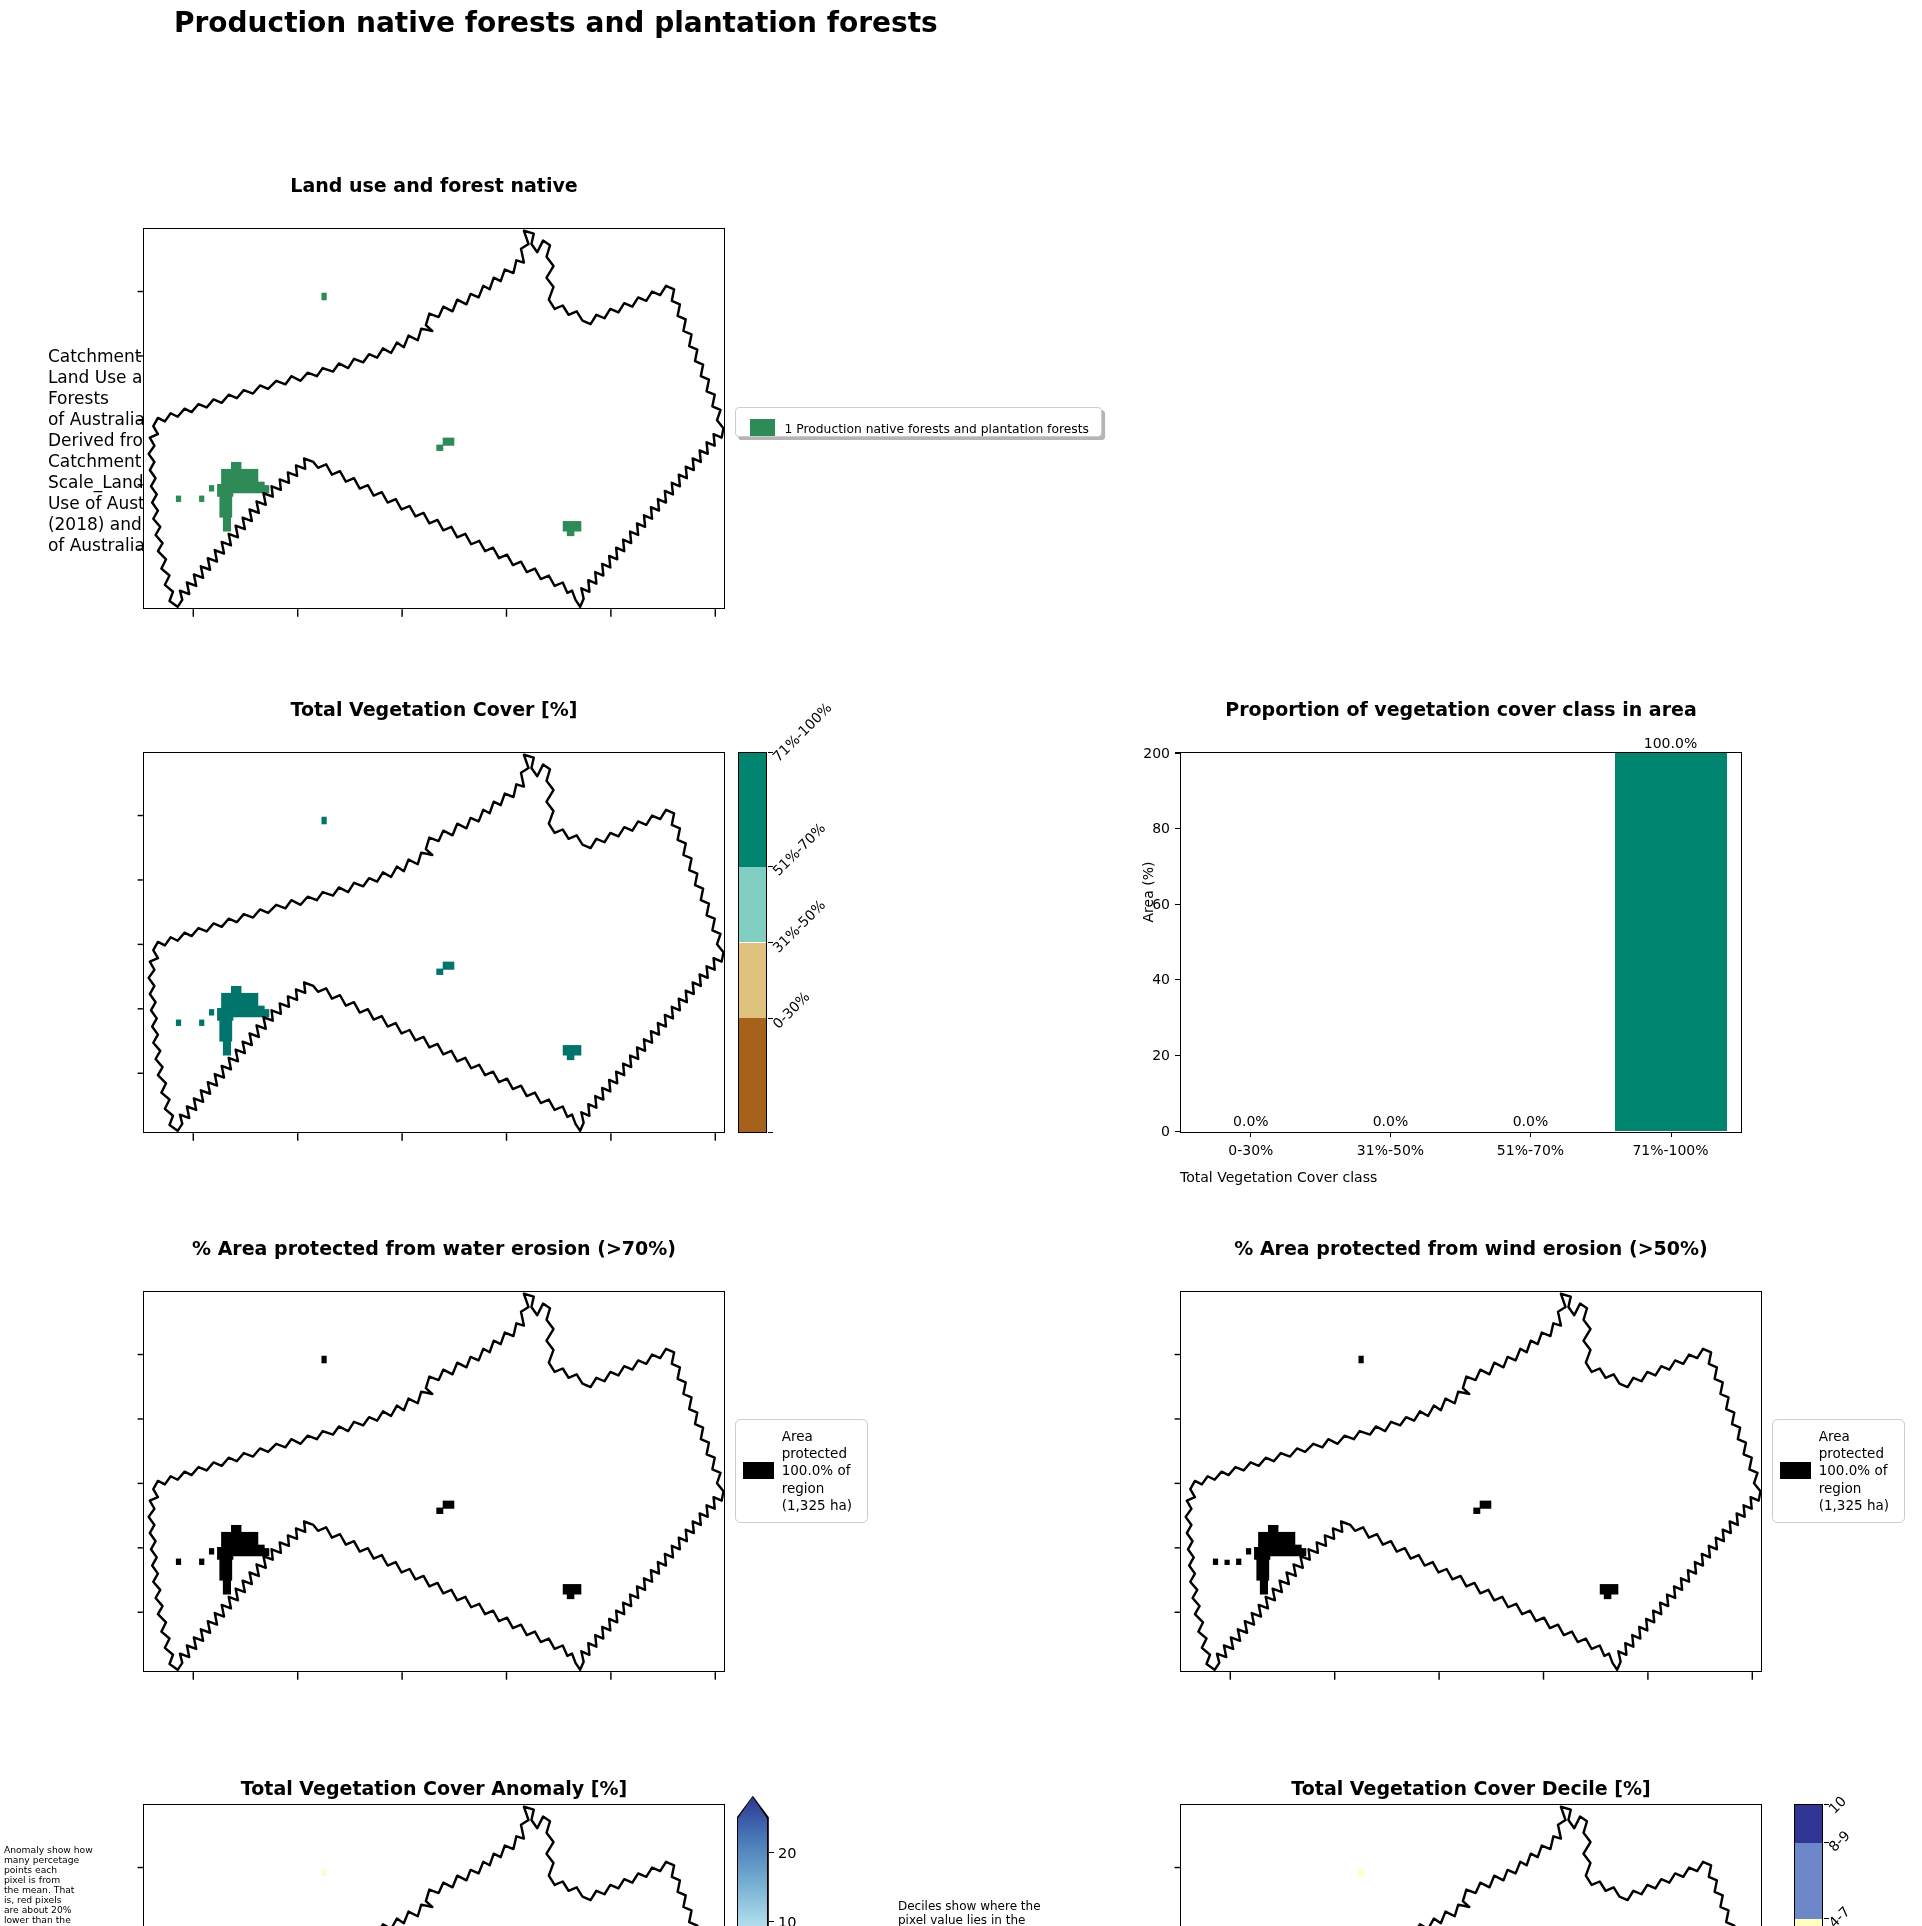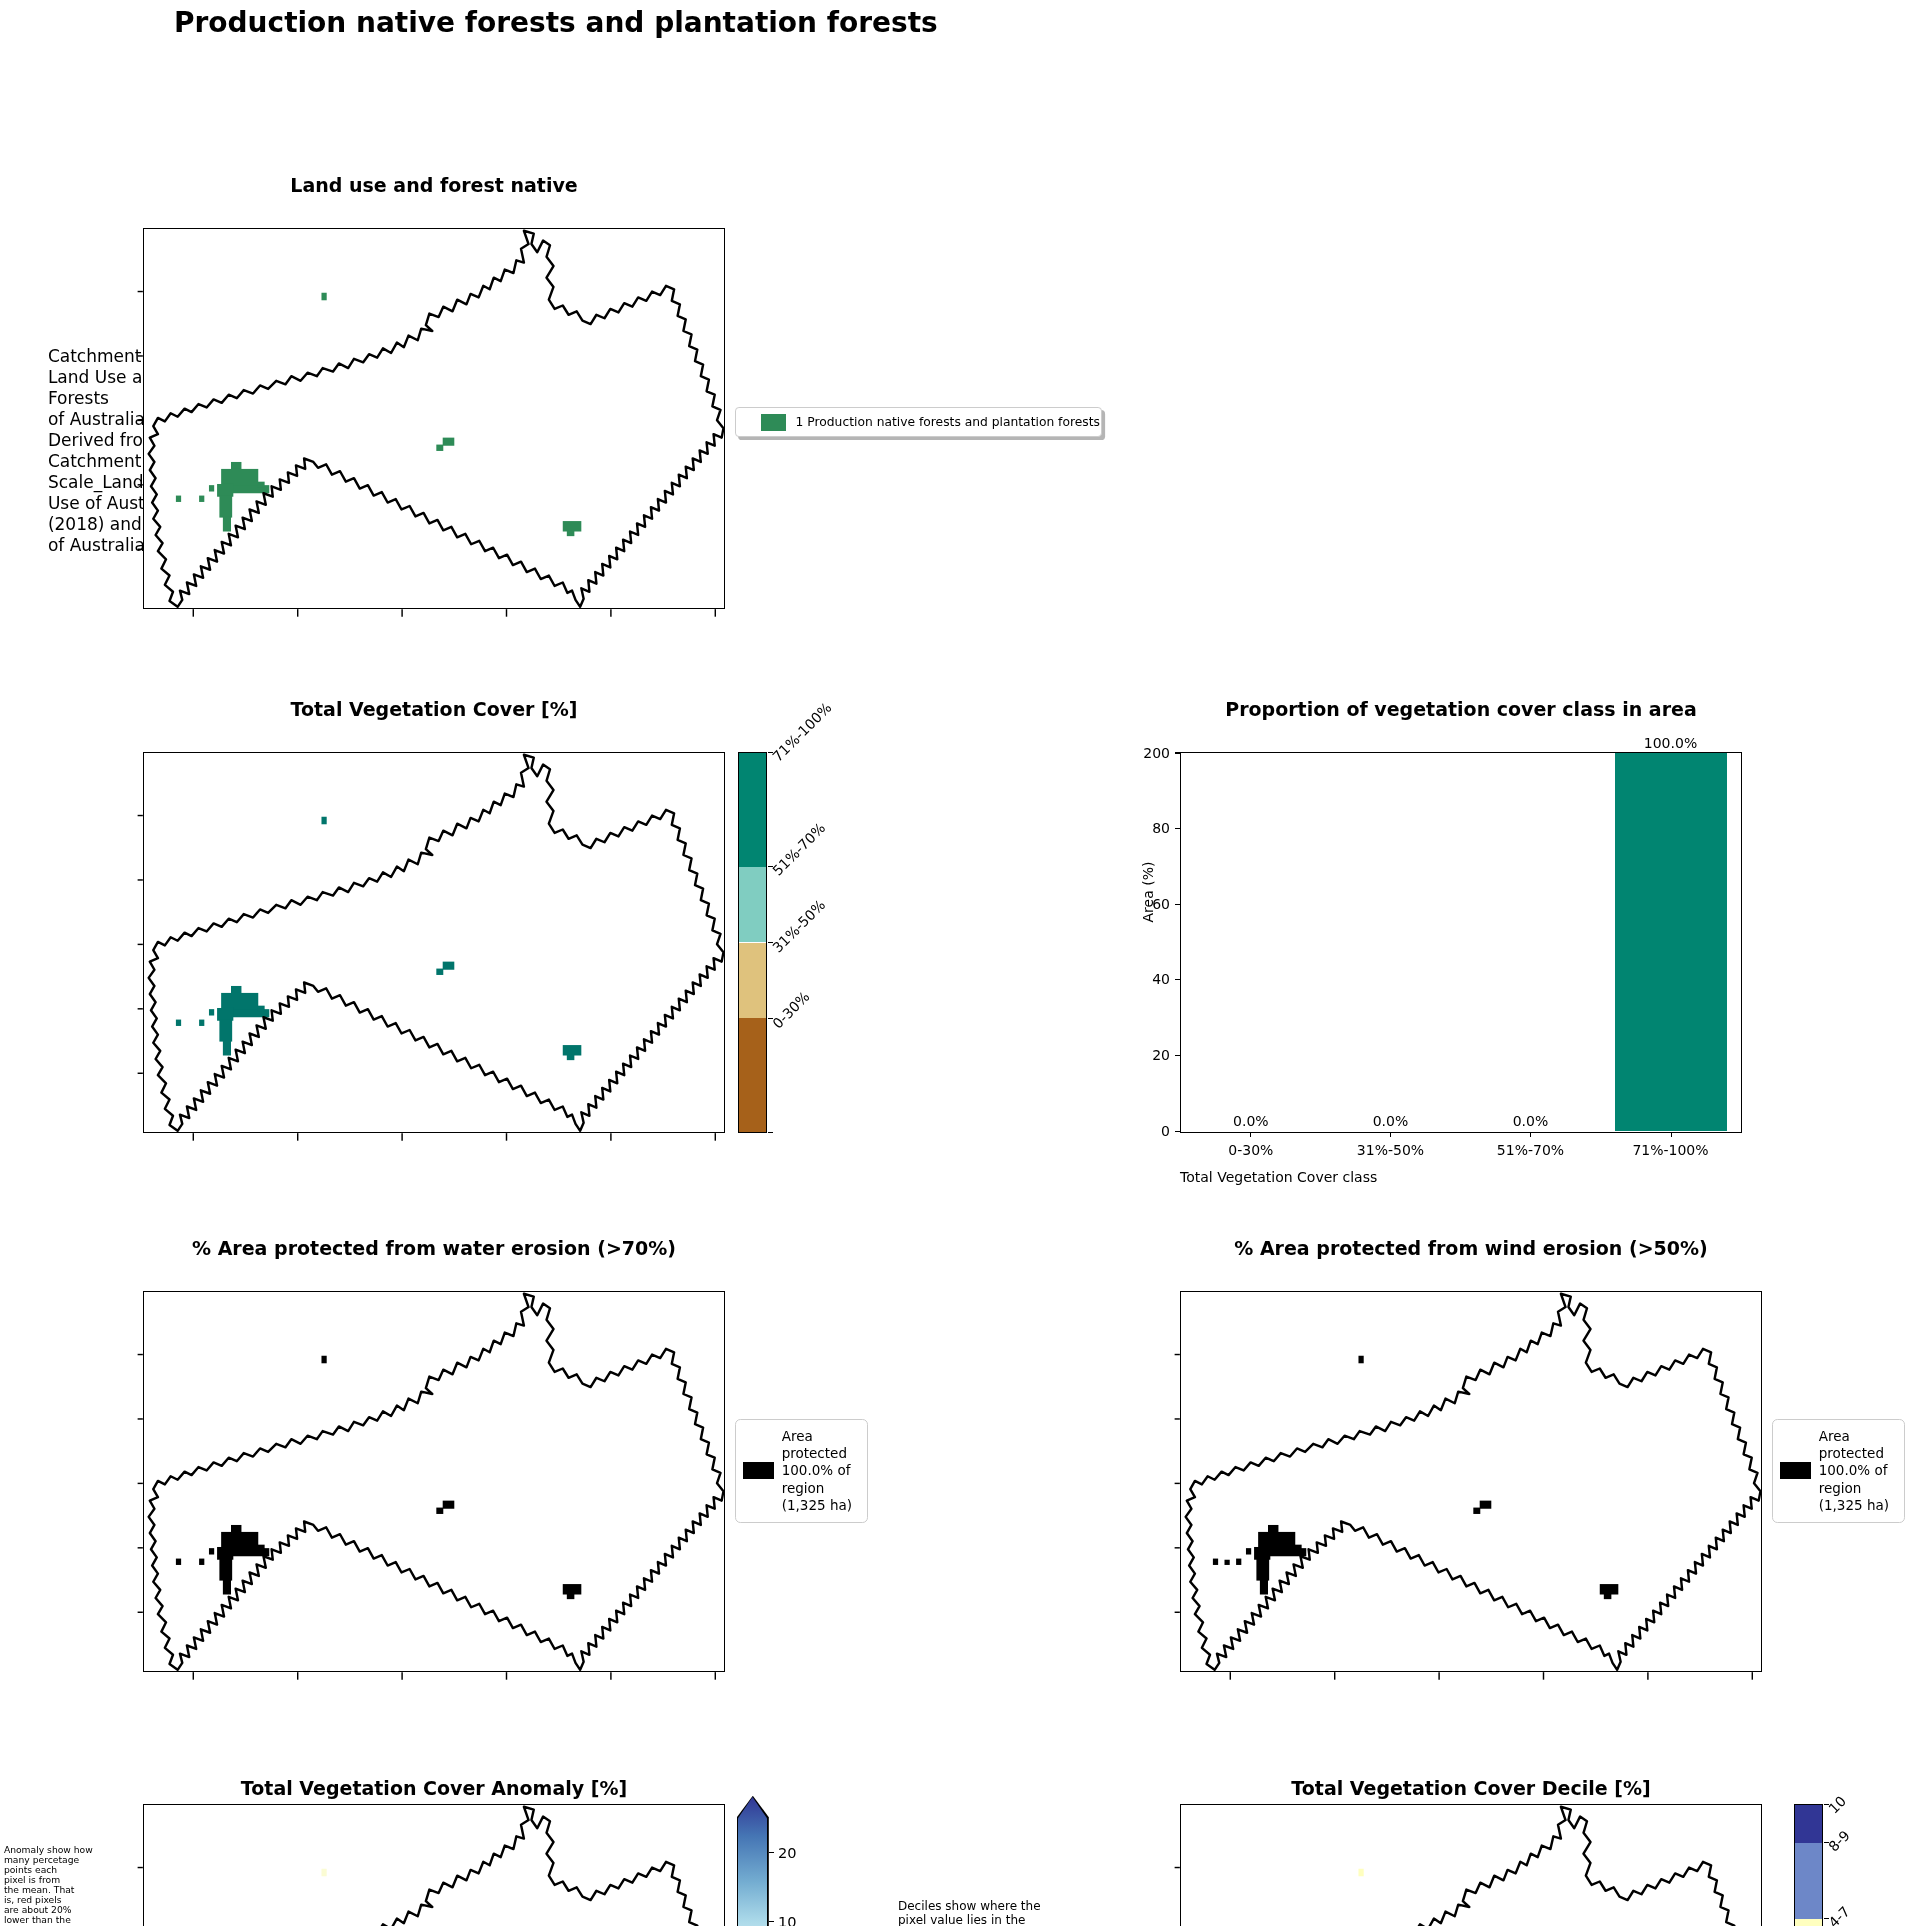--- a/index.html
+++ b/index.html
@@ -10,22 +10,22 @@
   .abs{position:absolute;}
   .page-title{font-size:28px;font-weight:bold;white-space:nowrap;}
   .panel-title{font-size:19px;font-weight:bold;text-align:center;white-space:nowrap;}
   .map-box{position:absolute;width:582px;height:381px;border:1.2px solid #000;box-sizing:border-box;background:#fff;}
   .map-box svg{width:100%;height:100%;overflow:visible;display:block;}
   .note{font-size:9.2px;line-height:10px;white-space:pre-line;}
   .note-side{font-size:17px;line-height:21px;white-space:pre-line;margin-left:44px;}
   .note-decile{font-size:12px;line-height:14px;white-space:pre-line;}
   .legend-strip{
     position:absolute;background:#fff;border:0.8px solid #cccccc;border-radius:3.9px;
-    box-shadow:3.1px 3.1px 0 rgba(120,120,120,0.55);display:flex;align-items:center;gap:9.2px;
-    padding:0 25px;box-sizing:border-box;
+    box-shadow:3.1px 3.1px 0 rgba(120,120,120,0.55);display:flex;align-items:flex-end;gap:9.2px;
+    padding:0 14px;box-sizing:border-box;
   }
   .legend-strip .swatch{width:25.4px;height:17px;flex:0 0 auto;}
   .legend-strip .ltext{font-size:12.3px;white-space:nowrap;}
   .legend-area{
     position:absolute;background:#fff;border:1.2px solid #cccccc;border-radius:5.4px;
     display:flex;align-items:center;gap:7.7px;padding:7.7px 7px;box-sizing:border-box;
   }
   .legend-area .swatch{width:31px;height:17px;background:#000;flex:0 0 auto;}
   .legend-area .ltext{font-size:13.5px;line-height:17.3px;white-space:pre-line;}
   .cbar{position:absolute;border:1.2px solid #000;box-sizing:border-box;}

